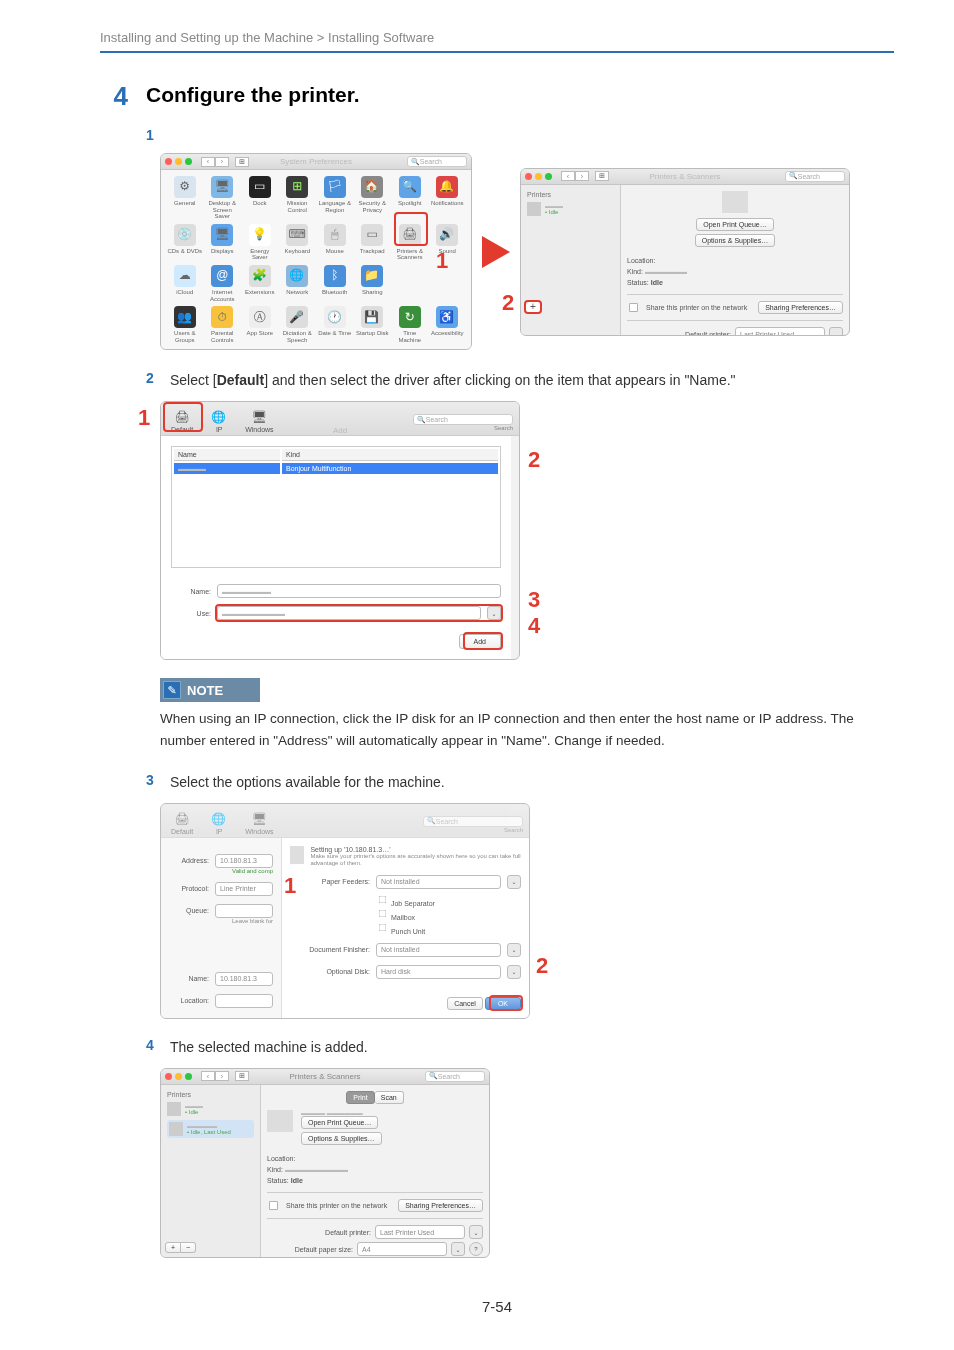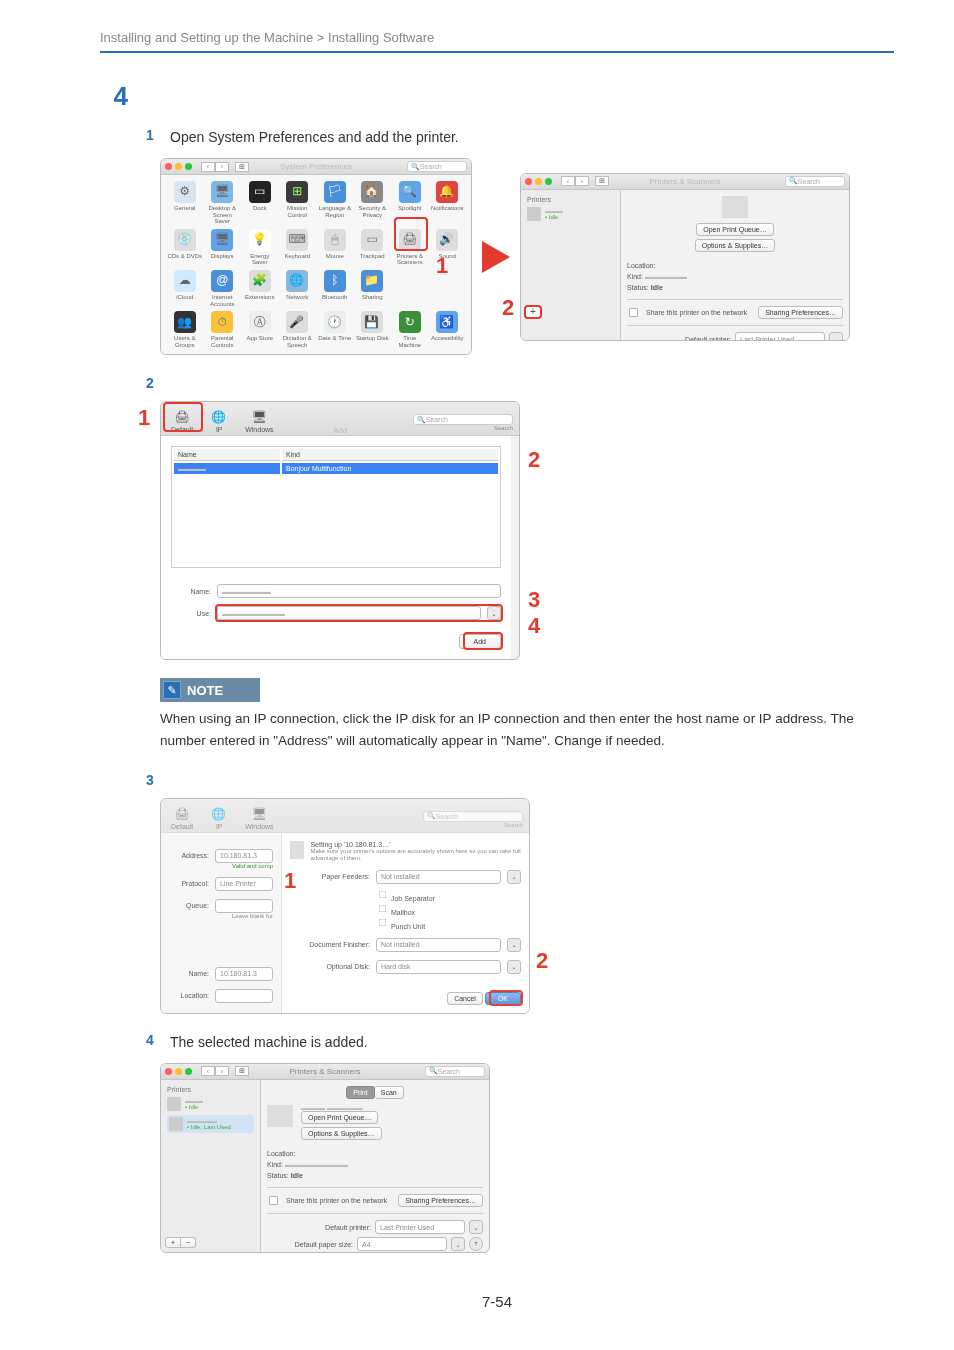--- a/index.html
+++ b/index.html
@@ -119,25 +119,25 @@
   .abs-callout { position:absolute; }
   .blur { color:#bbb; filter:blur(0.4px); }
 </style>
 </head>
 <body>
 
 <div class="breadcrumb">Installing and Setting up the Machine &gt; Installing Software</div>
 
 <div class="step-block">
   <div class="step-num-big">4</div>
+  <div class="step-heading">Configure the printer.</div>
 </div>
 
 <div class="substep-row">
   <span class="step-num-small">1</span>
-  <span class="substep-text">Open System Preferences and add the printer.</span>
 </div>
 
 <div class="screenshots-row">
 
   <div class="mac-window pos-rel">
     <div class="mac-titlebar">
       <span class="tb-dot td-r"></span>
       <span class="tb-dot td-y"></span>
       <span class="tb-dot td-g"></span>
       <span class="tb-nav">
@@ -258,20 +258,23 @@
       </div>
 
       <div class="red-box" style="top:132px; left:4px; width:18px; height:14px; display:flex; align-items:center; justify-content:center; background:#fff; font-size:10px; color:#555;">+</div>
     </div>
     <span class="callout-red abs-callout" style="top:122px; left:-18px;">2</span>
   </div>
 </div>
 
 <div class="substep-row">
   <span class="step-num-small">2</span>
+  <span class="substep-text">
+    <span>Select [</span><b>Default</b><span>] and then select the driver after clicking on the item that appears in "Name."</span>
+  </span>
 </div>
 
 <div style="margin-left:60px; margin-bottom:18px;" class="pos-rel">
   <div class="mac-window" style="width:360px;">
     <div class="add-tabs">
       <div class="add-tab"><div class="add-tab-icon">🖨</div><span>Default</span></div>
       <div class="add-tab"><div class="add-tab-icon">🌐</div><span>IP</span></div>
       <div class="add-tab"><div class="add-tab-icon">🖥</div><span>Windows</span></div>
       <div style="margin-left:auto;margin-bottom:4px;">
         <div class="tb-search" style="width:100px;">🔍 <span>Search</span></div>
@@ -348,20 +351,21 @@
 <div class="note-block">
   <div class="note-header">
     <span class="note-icon">✎</span>
     <span class="note-label">NOTE</span>
   </div>
   <div class="note-body">When using an IP connection, click the IP disk for an IP connection and then enter the host name or IP address. The number entered in "Address" will automatically appear in "Name". Change if needed.</div>
 </div>
 
 <div class="substep-row">
   <span class="step-num-small">3</span>
+  <span class="substep-text">Select the options available for the machine.</span>
 </div>
 
 <div style="margin-left:60px;margin-bottom:18px;" class="pos-rel">
   <div class="mac-window" style="width:370px;opacity:0.96;">
     <div class="add-tabs" style="opacity:0.6;">
       <div class="add-tab"><div class="add-tab-icon">🖨</div><span>Default</span></div>
       <div class="add-tab"><div class="add-tab-icon">🌐</div><span>IP</span></div>
       <div class="add-tab"><div class="add-tab-icon">🖥</div><span>Windows</span></div>
       <div style="margin-left:auto;margin-bottom:4px;">
         <div class="tb-search" style="width:100px;">🔍 <span>Search</span></div>

